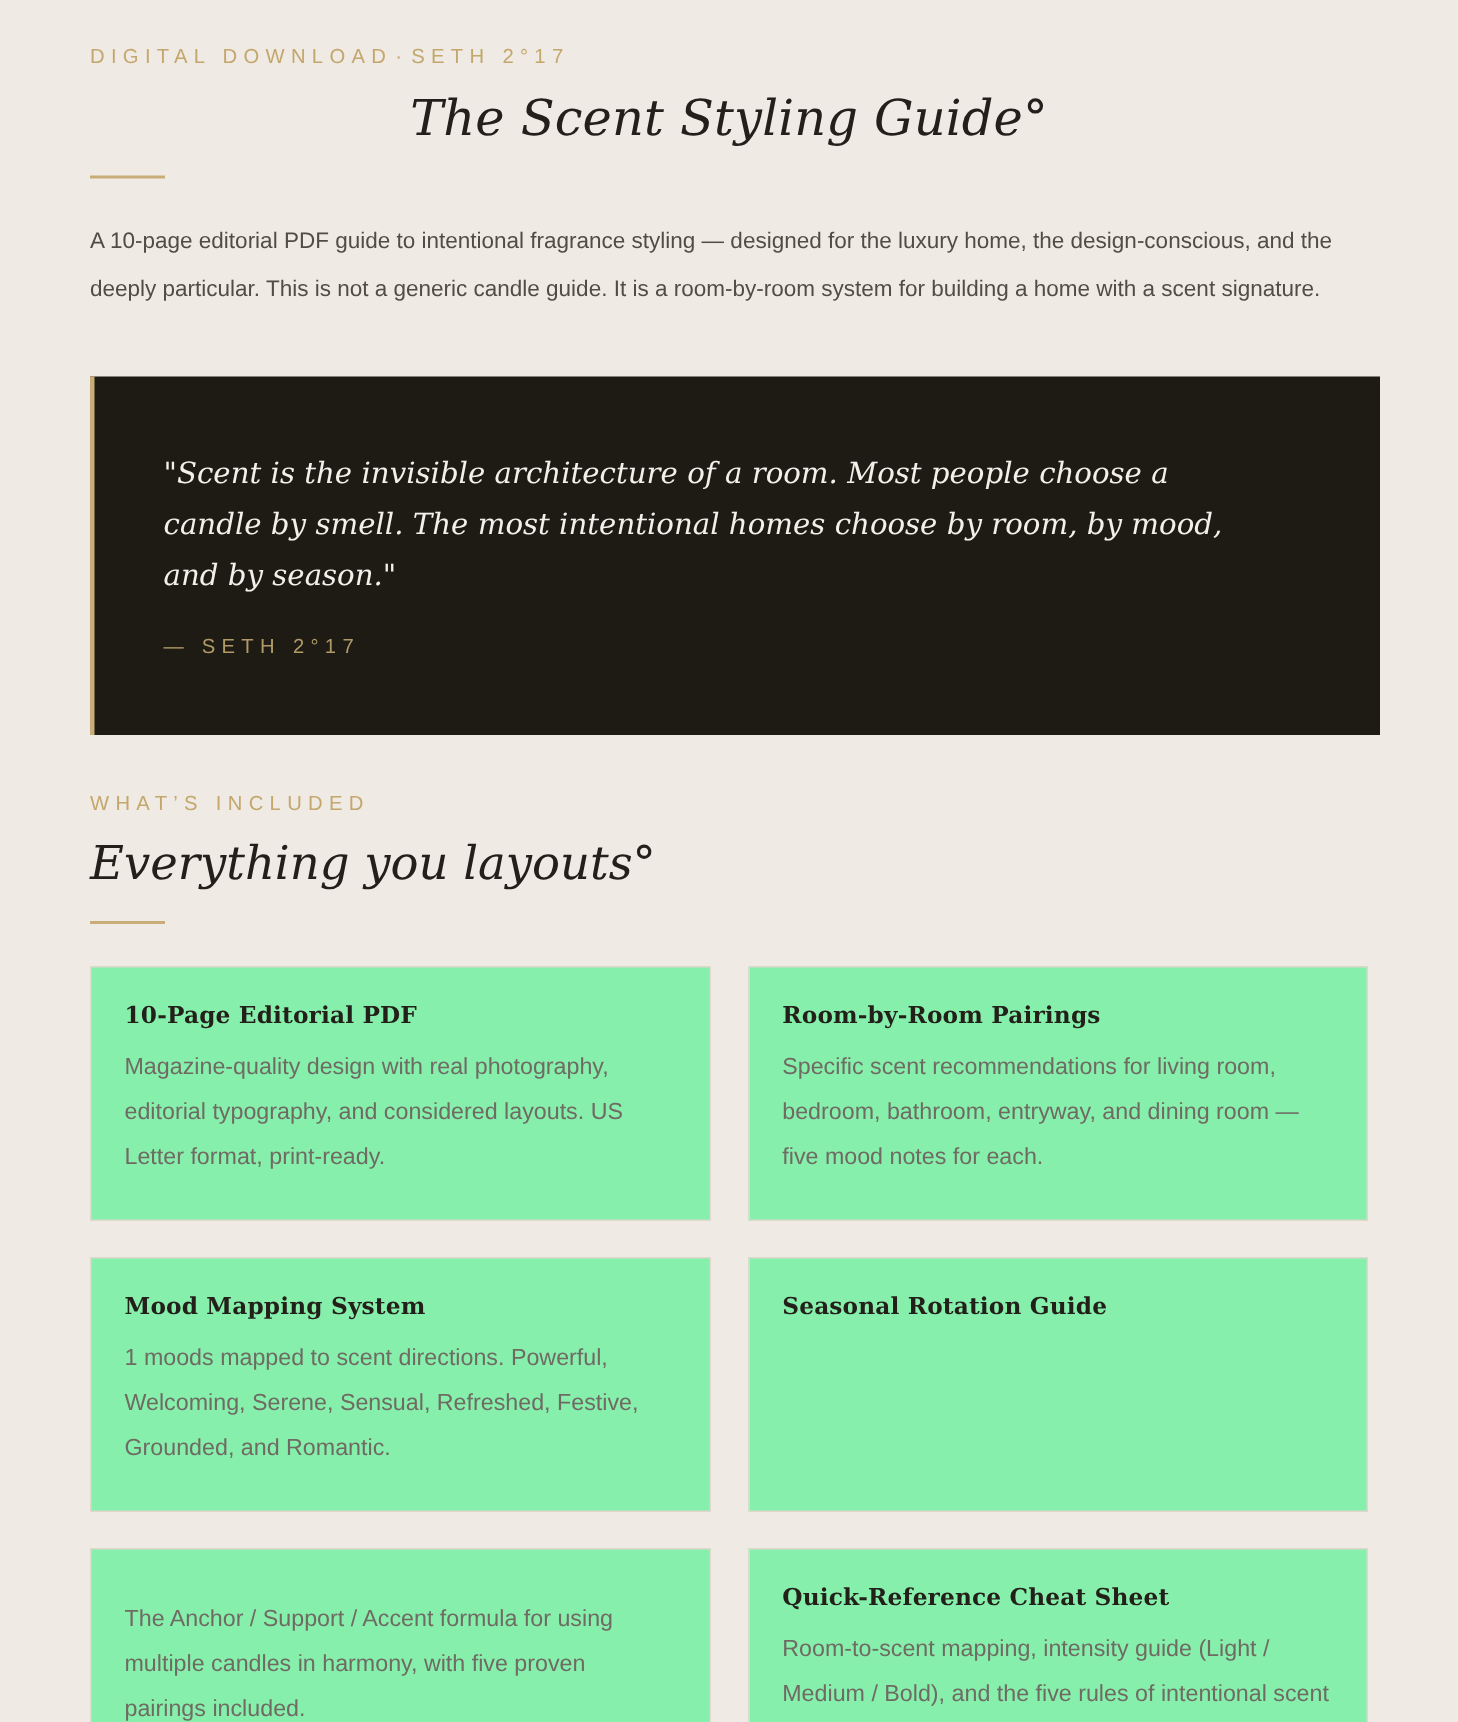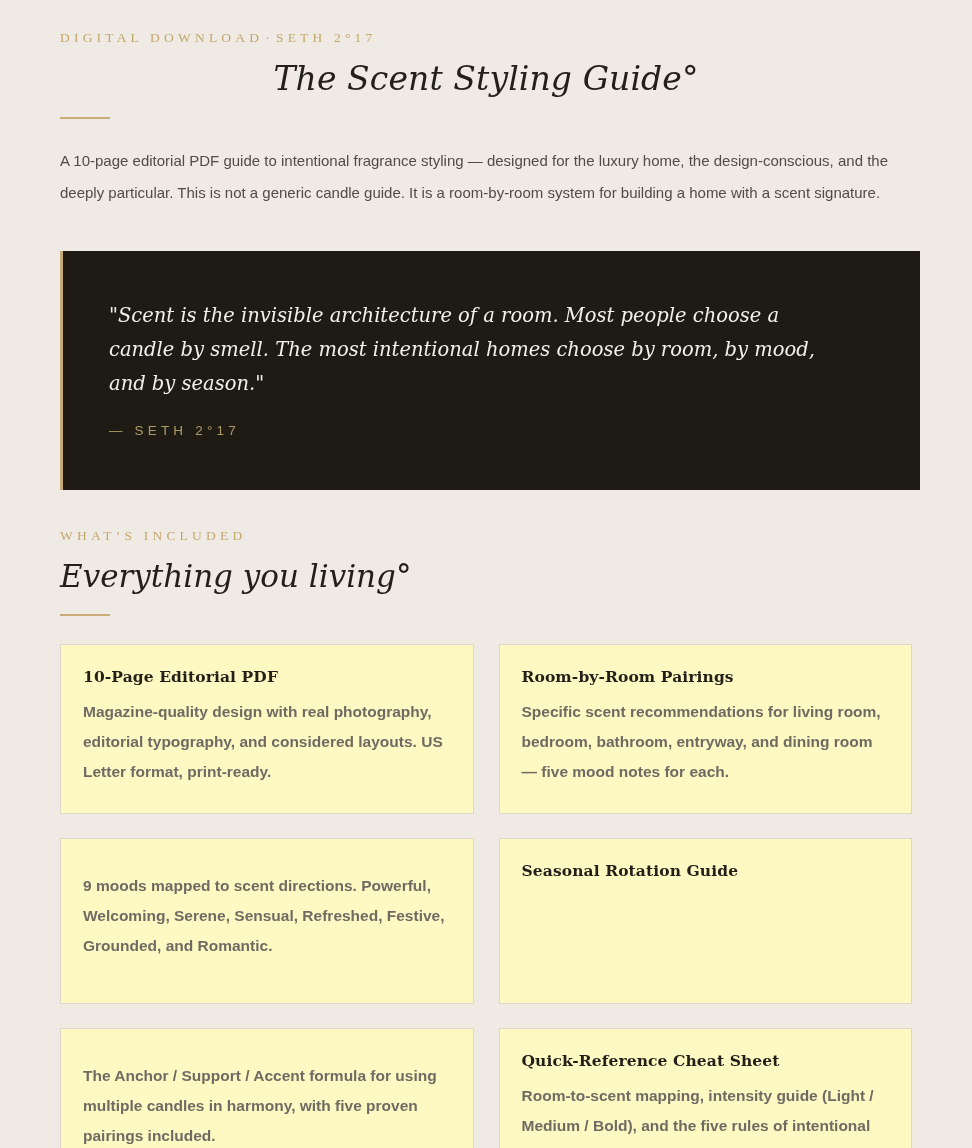--- a/index.html
+++ b/index.html
@@ -17,21 +17,21 @@
   .page {
     width: 972px;
     min-height: 1148px;
     box-sizing: border-box;
     padding: 0 60px;
     background: #efeae3;
   }
 
   
   .eyebrow {
-    font-family: Liberation Serif, serif;
+    font-family: Liberation Sans, sans-serif;
     font-size: 13.5px;
     font-weight: 400;
     letter-spacing: 4.2px;
     color: #c3a76d;
     text-transform: uppercase;
     padding-top: 30px;
     line-height: 1.2;
     white-space: nowrap;
   }
   .eyebrow .dot-sep { padding: 0 2px; }
@@ -112,42 +112,42 @@
   
   .cards {
     display: grid;
     grid-template-columns: 1fr 1fr;
     column-gap: 25px;
     row-gap: 24px;
     margin-top: 28px;
     padding-bottom: 31px;
   }
   .card {
-    background: #fef9c3;
+    background: #86efac;
     border: 1px solid #ddd7cc;
     box-sizing: border-box;
     padding: 22px 24px 26px 22px;
     min-height: 166px;
   }
   .card-title {
     font-family: "DejaVu Serif", "Liberation Serif", serif;
     font-weight: 700;
     font-size: 15.5px;
     line-height: 1.3;
     color: #231f19;
     margin: 0;
     letter-spacing: 0.1px;
   }
   .card-body {
     font-family: "Liberation Sans", sans-serif;
     font-size: 15.5px;
     line-height: 30px;
     color: #6f6b63;
     margin: 10px 0 0 0;
-    font-weight: 700;
+    font-weight: 400;
   }
 </style>
 </head>
 <body>
 
 <div class="page">
 
   <div class="hero">
     <div class="eyebrow"><span>DIGITAL DOWNLOAD</span><span class="dot-sep">·</span><span>SETH 2°17</span></div>
 
@@ -158,38 +158,39 @@
     <p class="intro">A 10-page editorial PDF guide to intentional fragrance styling — designed for the luxury home, the design-conscious, and the deeply particular. This is not a generic candle guide. It is a room-by-room system for building a home with a scent signature.</p>
   </div>
 
   <div class="quote-block">
     <p class="quote-text">"Scent is the invisible architecture of a room. Most people choose a candle by smell. The most intentional homes choose by room, by mood, and by season."</p>
     <div class="quote-attrib"><span class="dash">—</span><span>SETH 2°17</span></div>
   </div>
 
   <div class="section-head">
     <div class="eyebrow" style="padding-top:0">WHAT’S INCLUDED</div>
-    <h2 class="section-title">Everything you living°</h2>
+    <h2 class="section-title">Everything you layouts°</h2>
     <div class="gold-rule"></div>
   </div>
 
   <div class="cards">
 
     <div class="card">
       <h3 class="card-title">10-Page Editorial PDF</h3>
       <p class="card-body">Magazine-quality design with real photography, editorial typography, and considered layouts. US Letter format, print-ready.</p>
     </div>
 
     <div class="card">
       <h3 class="card-title">Room-by-Room Pairings</h3>
       <p class="card-body">Specific scent recommendations for living room, bedroom, bathroom, entryway, and dining room — five mood notes for each.</p>
     </div>
 
     <div class="card">
-      <p class="card-body">9 moods mapped to scent directions. Powerful, Welcoming, Serene, Sensual, Refreshed, Festive, Grounded, and Romantic.</p>
+      <h3 class="card-title">Mood Mapping System</h3>
+      <p class="card-body">1 moods mapped to scent directions. Powerful, Welcoming, Serene, Sensual, Refreshed, Festive, Grounded, and Romantic.</p>
     </div>
 
     <div class="card">
       <h3 class="card-title">Seasonal Rotation Guide</h3>
     </div>
 
     <div class="card">
       <p class="card-body">The Anchor / Support / Accent formula for using multiple candles in harmony, with five proven pairings included.</p>
     </div>
 

